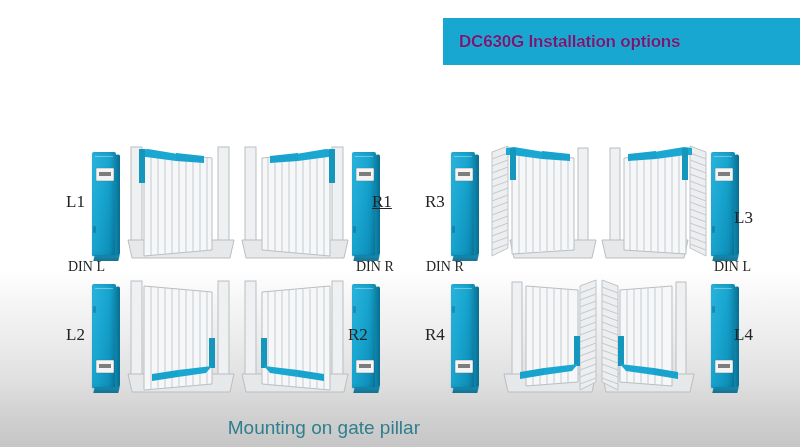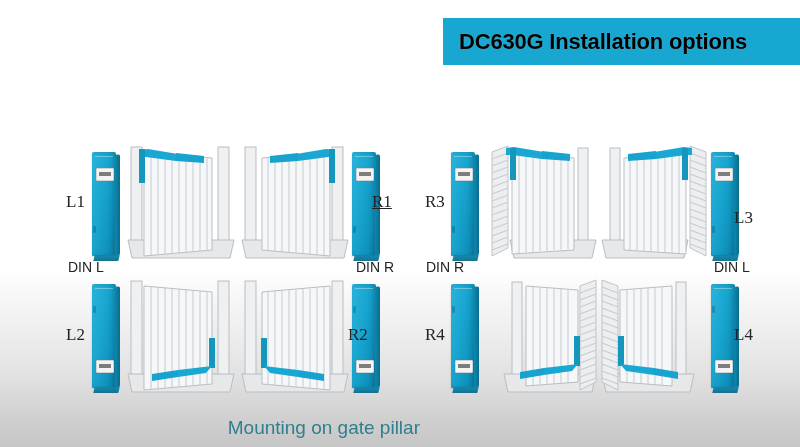--- a/index.html
+++ b/index.html
@@ -18,42 +18,42 @@
   }
 
   
   .banner{
     position:absolute; left:443px; top:18px; width:357px; height:47px;
     background:#18a7d1;
     display:flex; align-items:center; justify-content:flex-start;
     box-sizing:border-box; padding-left:16px;
   }
   .banner-text{
-    color:#000000; font-weight:bold; font-size:22px;
+    color:#701a75; font-weight:bold; font-size:17px;
     letter-spacing:-0.2px; white-space:nowrap;
     text-shadow:0 0 1px rgba(255,255,255,.35);
   }
 
   
   .caption{
     position:absolute; bottom:8px;
     color:#2f7f8e; font-size:19px; white-space:nowrap;
     text-align:right;
   }
   .caption.left{ left:0; width:420px; }
   .caption.right{ left:420px; width:380px; }
 
   
   .ulabel{
     position:absolute; color:#232323; font-size:17px;
     font-family:"Liberation Serif", serif; white-space:nowrap;
   }
   .dinlabel{
     position:absolute; color:#232323; font-size:14px;
-    font-family:Liberation Sans, sans-serif; white-space:nowrap;
+    font-family:Liberation Serif, serif; white-space:nowrap;
   }
 
   
   .post{ position:absolute; }
   .post .body{
     position:absolute; left:0; top:0; width:100%; height:100%;
     background:linear-gradient(100deg,#2ab4dd 0%,#18a5cf 42%,#0f92bd 78%,#0d7fa6 100%);
     border-radius:2px 2px 1px 1px;
     box-shadow:inset -3px 0 5px rgba(0,0,0,.16), 0 1px 2px rgba(0,0,0,.18);
   }

